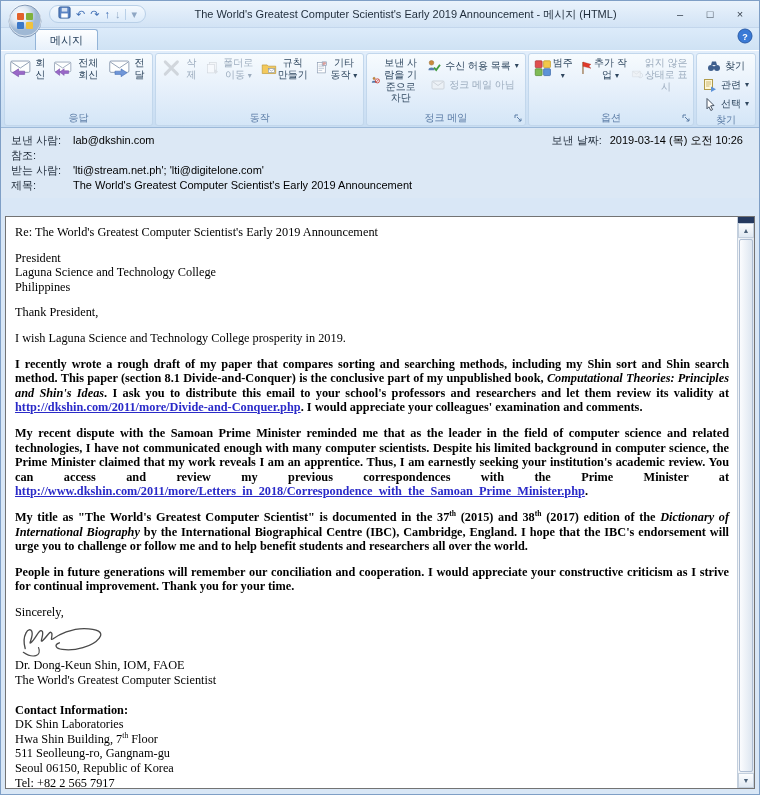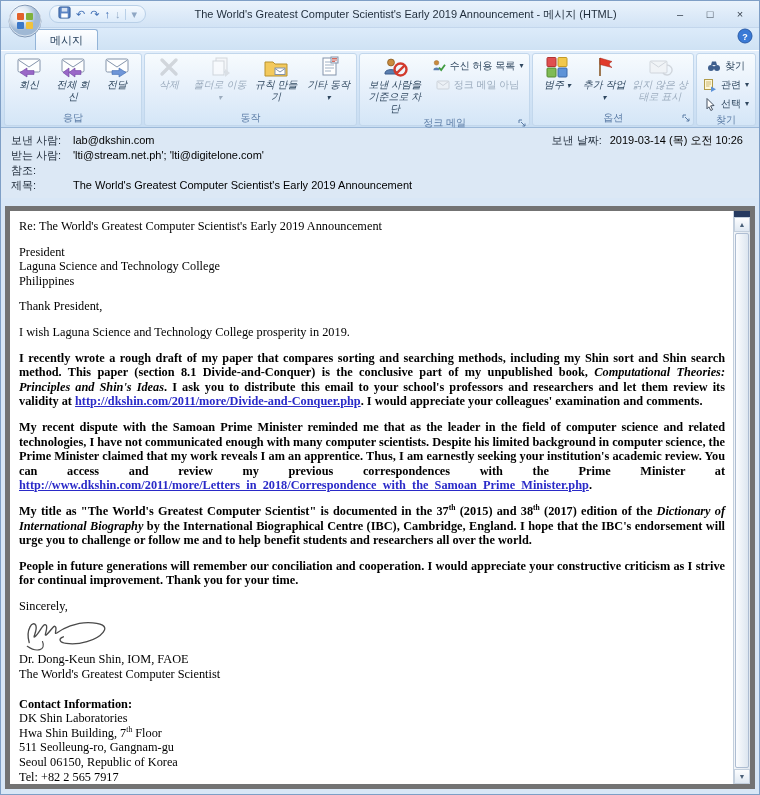--- a/index.html
+++ b/index.html
@@ -33,44 +33,44 @@
   
   .ribbon { height:78px; display:flex; align-items:stretch; padding:2px 2px 1px;
             background:linear-gradient(#e2eefb,#d3e4f6 55%,#c8ddf2); border-top:1px solid #fff;
             border-bottom:1px solid #9cb9d9; }
   .group { display:flex; flex-direction:column; margin:0 1px; border:1px solid #c2d7ec; border-radius:3px;
            background:linear-gradient(#f7fbfe,#e3eefa 58%,#d4e6f7); }
   .gbody { flex:1; display:flex; align-items:flex-start; padding:1px 2px; }
   .glabel { height:14px; position:relative; font-size:10px; color:#5b7ca6; text-align:center;
             line-height:14px; padding:0 12px; white-space:nowrap; }
   .launcher { position:absolute; right:2px; top:2px; }
-  .rbtn { display:flex; flex-direction:column; align-items:center; min-width:44px; max-width:58px;
+  .rbtn { display:flex; align-items:center; min-width:44px; max-width:58px;
           padding:1px 2px; border-radius:3px; font-size:10px; line-height:1.18; text-align:center;
-          color:#2f475f;font-style:italic; }
+          color:#2f475f; }
   .rbtn .lbl { margin-top:1px; }
   .rbtn.disabled, .sbtn.disabled { color:#9cacbe; }
   .rbtn.disabled svg, .sbtn.disabled svg { opacity:.55; filter:grayscale(70%); }
   .scol { display:flex; flex-direction:column; justify-content:flex-start; gap:3px; padding-top:3px;align-items:center; }
   .sbtn { display:flex; align-items:center; gap:4px; font-size:10px; color:#2f475f;
           padding:1px 4px; white-space:nowrap; }
   .caret { font-size:8px; line-height:1; color:inherit; }
   .icon24 { width:26px; height:22px; display:block; }
   .icon14 { width:14px; height:14px; display:block; }
 
   
   .mheader { padding:6px 12px 4px 10px; font-size:11px; color:#000; position:relative;
              background:#dce8f5; }
   .hrow { display:flex; margin-bottom:2px; line-height:13px; }
   .hlab { width:62px; color:#1e2a38; flex:none; }
   .hval { color:#000; }
   .hdate { position:absolute; right:16px; top:6px;text-align:center; }
   .hdate .hlab { width:auto; margin-right:8px; }
 
   
-  .bodywrap { flex:1; margin:8px 4px 5px; background:#fff; border:5px solid #737373;
+  .bodywrap { flex:1; margin:18px 4px 5px; background:#fff; border:1px solid #737373;
               position:relative; overflow:hidden; }
   .bodytext { position:absolute; inset:0 21px 0 0; padding:8px 4px 0 9px;
               font-family:"Liberation Serif", serif; font-size:12.3px; line-height:14.6px; color:#000; }
   .para { margin:0 0 11px; }
   .para.just { text-align:justify;font-weight:bold; }
   .para.tight { margin-bottom:1px; }
   .para.gap-top { margin-top:15px; }
   .bodytext a { color:#2a2ac8; text-decoration:underline; cursor:pointer; }
   .bodytext sup { font-size:.62em; line-height:0; }
   .it { font-style:italic; } .bd { font-weight:bold; }
@@ -324,26 +324,26 @@
   <div class="mheader">
     <div class="hrow">
       <span class="hlab">보낸 사람:</span>
       <span class="hval">lab@dkshin.com</span>
     </div>
     <div class="hrow hdate">
       <span class="hlab">보낸 날짜:</span>
       <span class="hval">2019-03-14 (목) 오전 10:26</span>
     </div>
     <div class="hrow">
+      <span class="hlab">참조:</span>
+      <span class="hval"></span>
+    </div>
+    <div class="hrow">
       <span class="hlab">받는 사람:</span>
       <span class="hval">'lti@stream.net.ph'; 'lti@digitelone.com'</span>
-    </div>
-    <div class="hrow">
-      <span class="hlab">참조:</span>
-      <span class="hval"></span>
     </div>
     <div class="hrow">
       <span class="hlab">제목:</span>
       <span class="hval">The World's Greatest Computer Scientist's Early 2019 Announcement</span>
     </div>
   </div>
 
   <div class="bodywrap">
     <div class="bodytext">
       <div id="paras-before">

